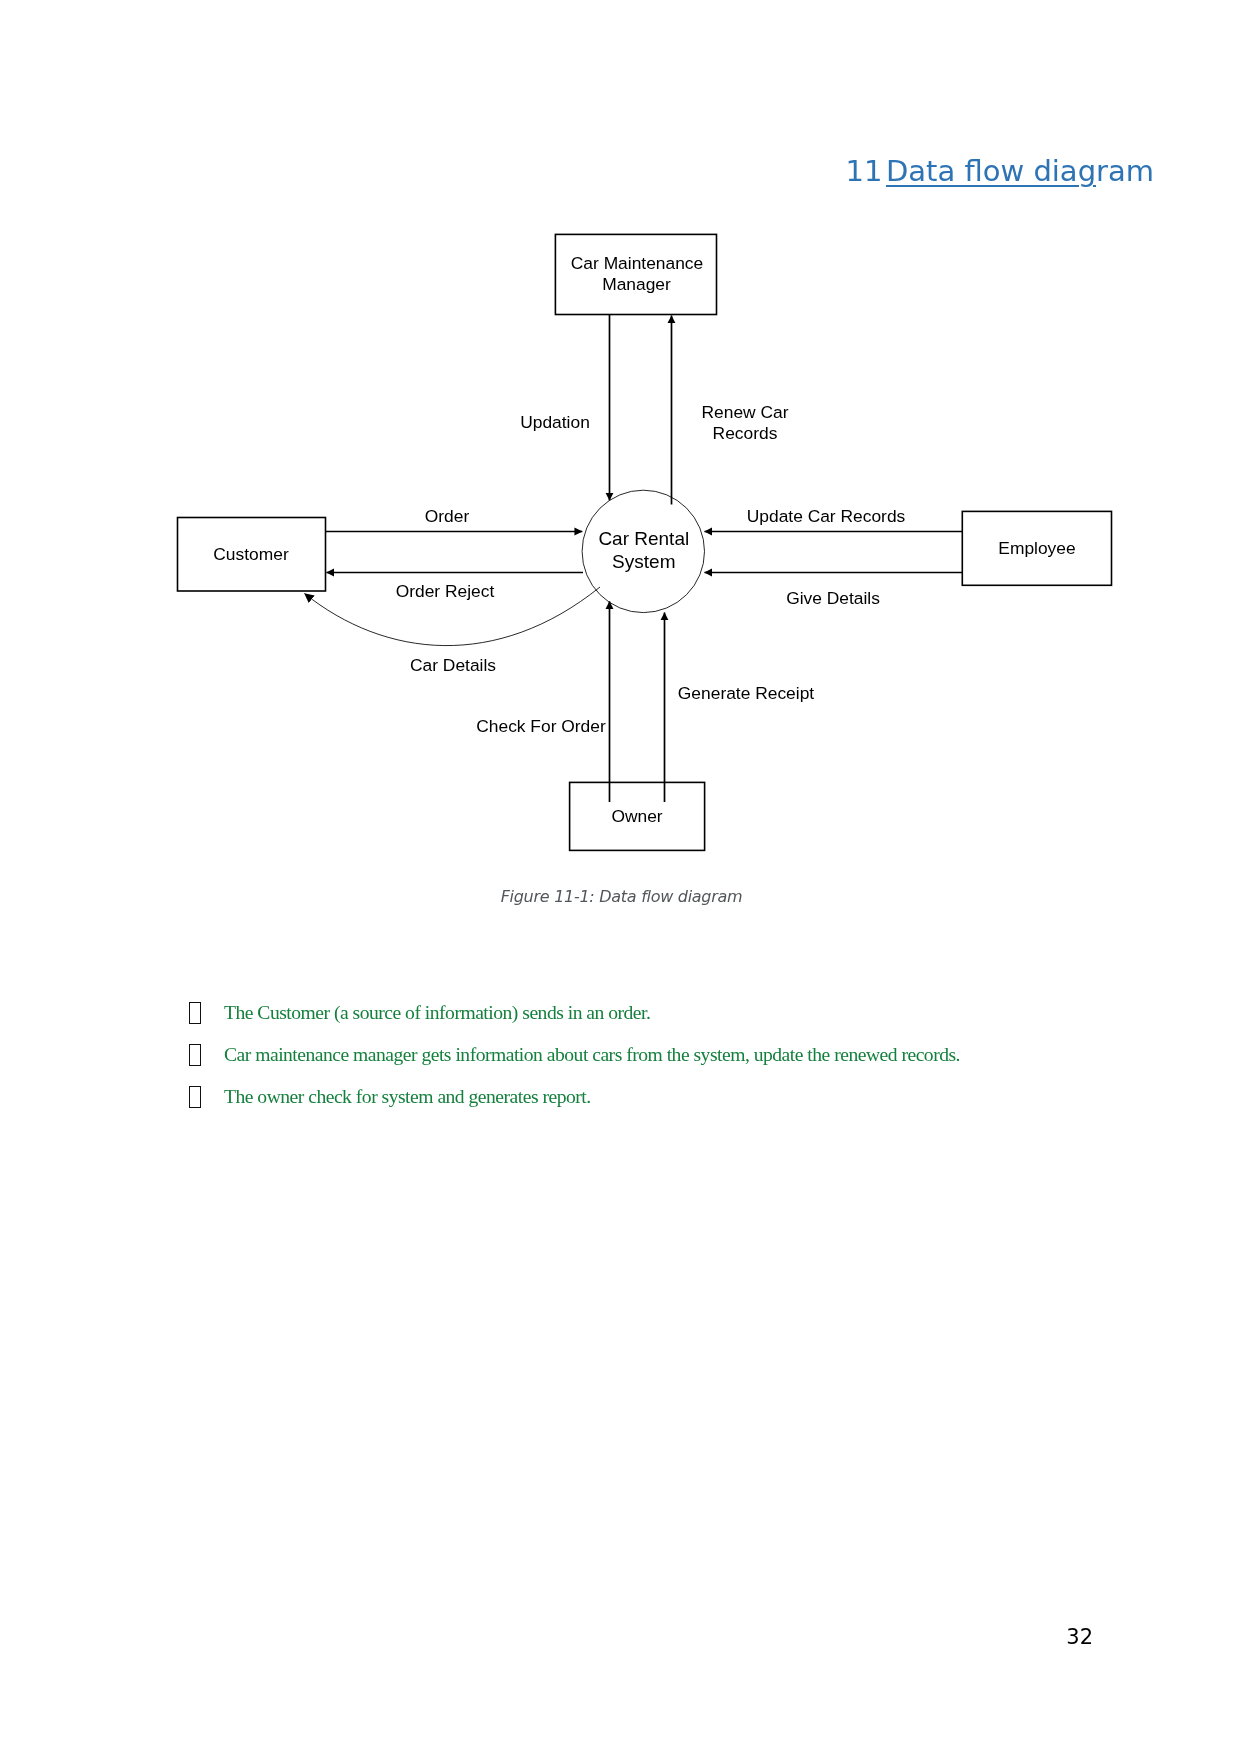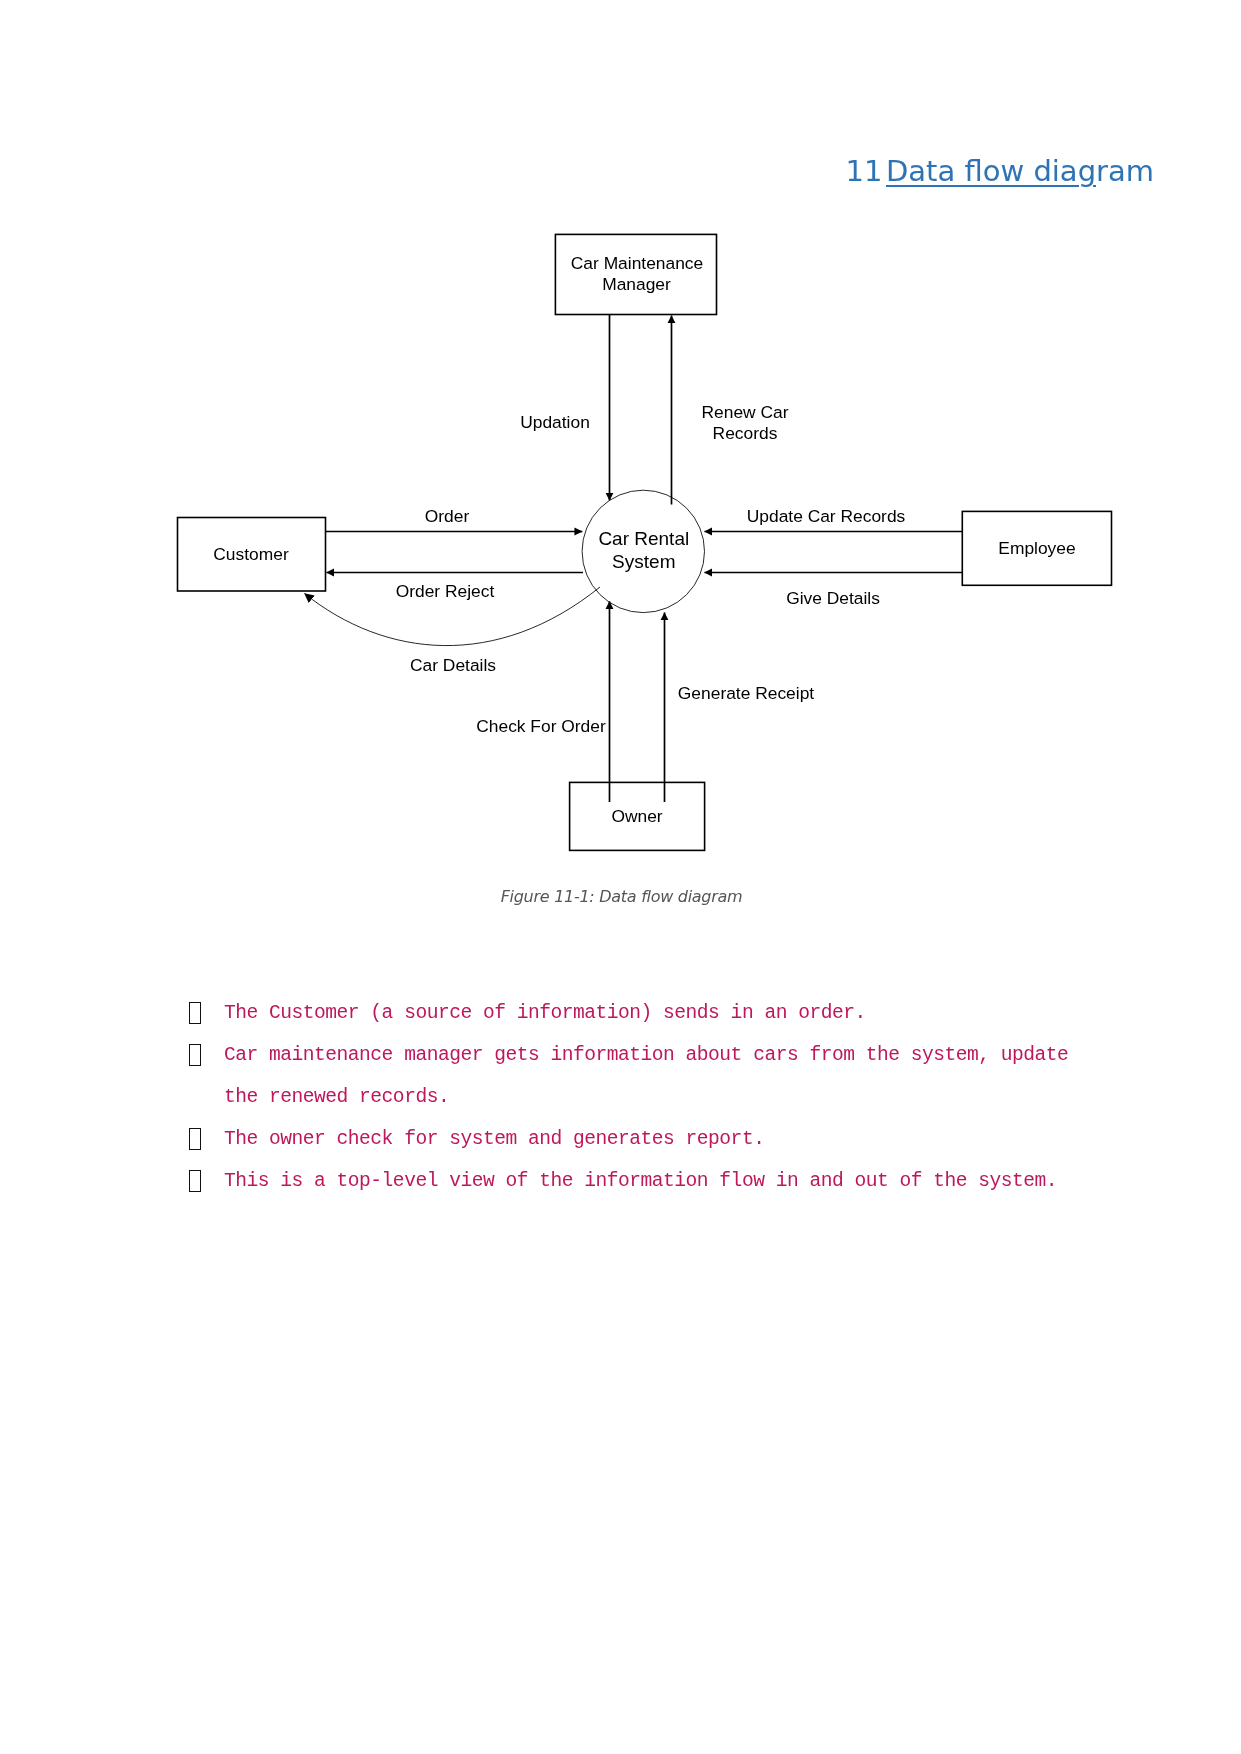--- a/index.html
+++ b/index.html
@@ -34,21 +34,21 @@
   
   .caption{
     position:absolute;left:0;top:887px;width:1243px;text-align:center;
     font-family:"DejaVu Sans",sans-serif;font-style:italic;
     font-size:16px;letter-spacing:-0.28px;color:#53565A;
   }
 
   
   .bullets{position:absolute;left:189px;top:991.5px;width:920px;}
   .bullet{position:relative;display:flex;align-items:flex-start;
-     font-family:Liberation Mono, monospace;font-size:19.6px;letter-spacing:-0.5px;color:#be185d;
+     font-family:Liberation Serif, serif;font-size:19.6px;letter-spacing:-0.5px;color:#15803d;
      line-height:42px;margin:0;}
   .bullet .mk{width:35px;flex:0 0 35px;position:relative;}
   .bullet .mk .tofu{display:block;position:absolute;left:-0.2px;top:10.3px;width:10.6px;height:19.8px;
       border:1.4px solid #111;box-sizing:content-box;background:#fff;}
   .bullet .tx{flex:1 1 auto;}
 
   
   .pageno{position:absolute;left:0;top:1625px;width:1093px;text-align:right;
      font-family:"DejaVu Sans",sans-serif;font-size:21px;color:#000;}
 </style>
@@ -128,22 +128,17 @@
           <i class="tofu"></i>
         </span>
         <span class="tx">Car maintenance manager gets information about cars from the system, update the renewed records.</span>
       </div>
     <div class="bullet">
         <span class="mk">
           <i class="tofu"></i>
         </span>
         <span class="tx">The owner check for system and generates report.</span>
       </div>
-    <div class="bullet">
-        <span class="mk">
-          <i class="tofu"></i>
-        </span>
-        <span class="tx">This is a top-level view of the information flow in and out of the system.</span>
-      </div>
   </div>
 
+  <div class="pageno">32</div>
 
 </div>
 
 </body></html>

